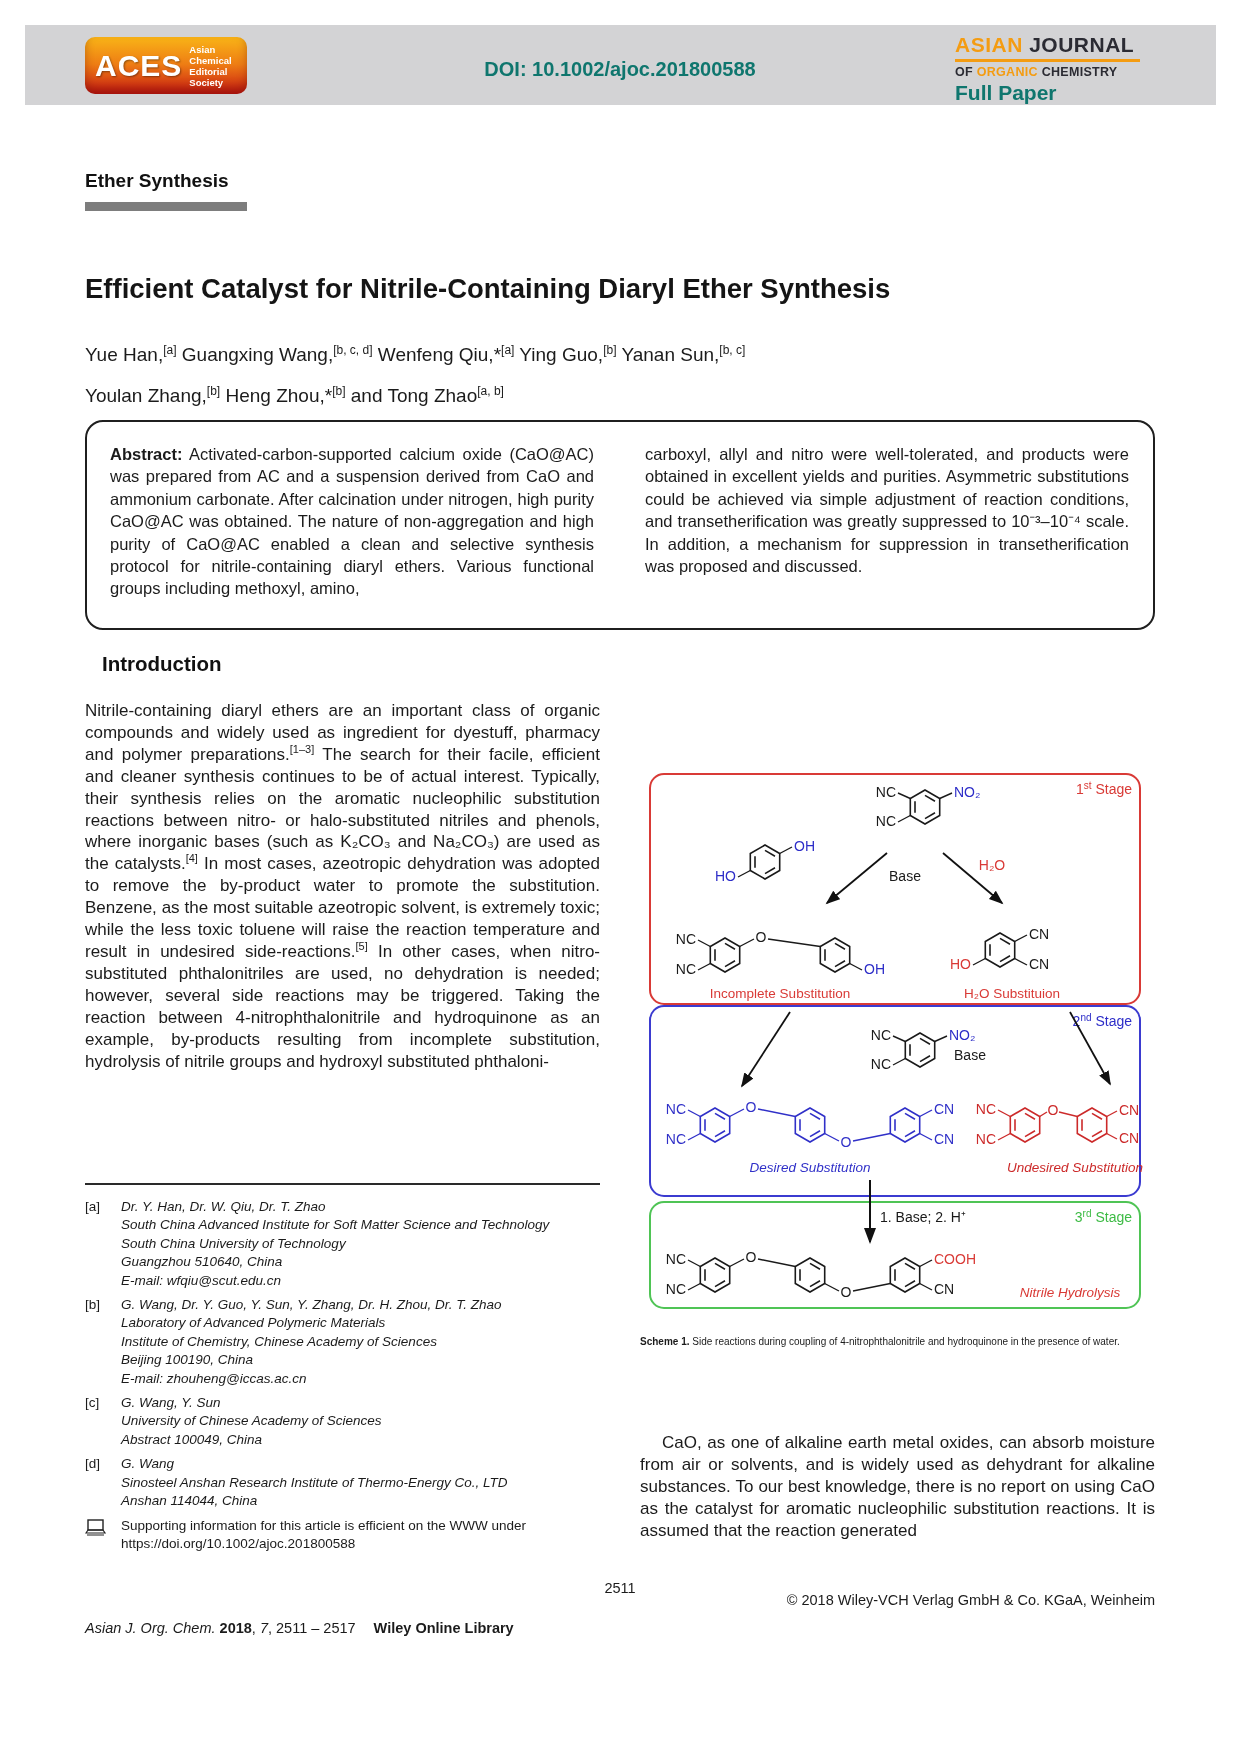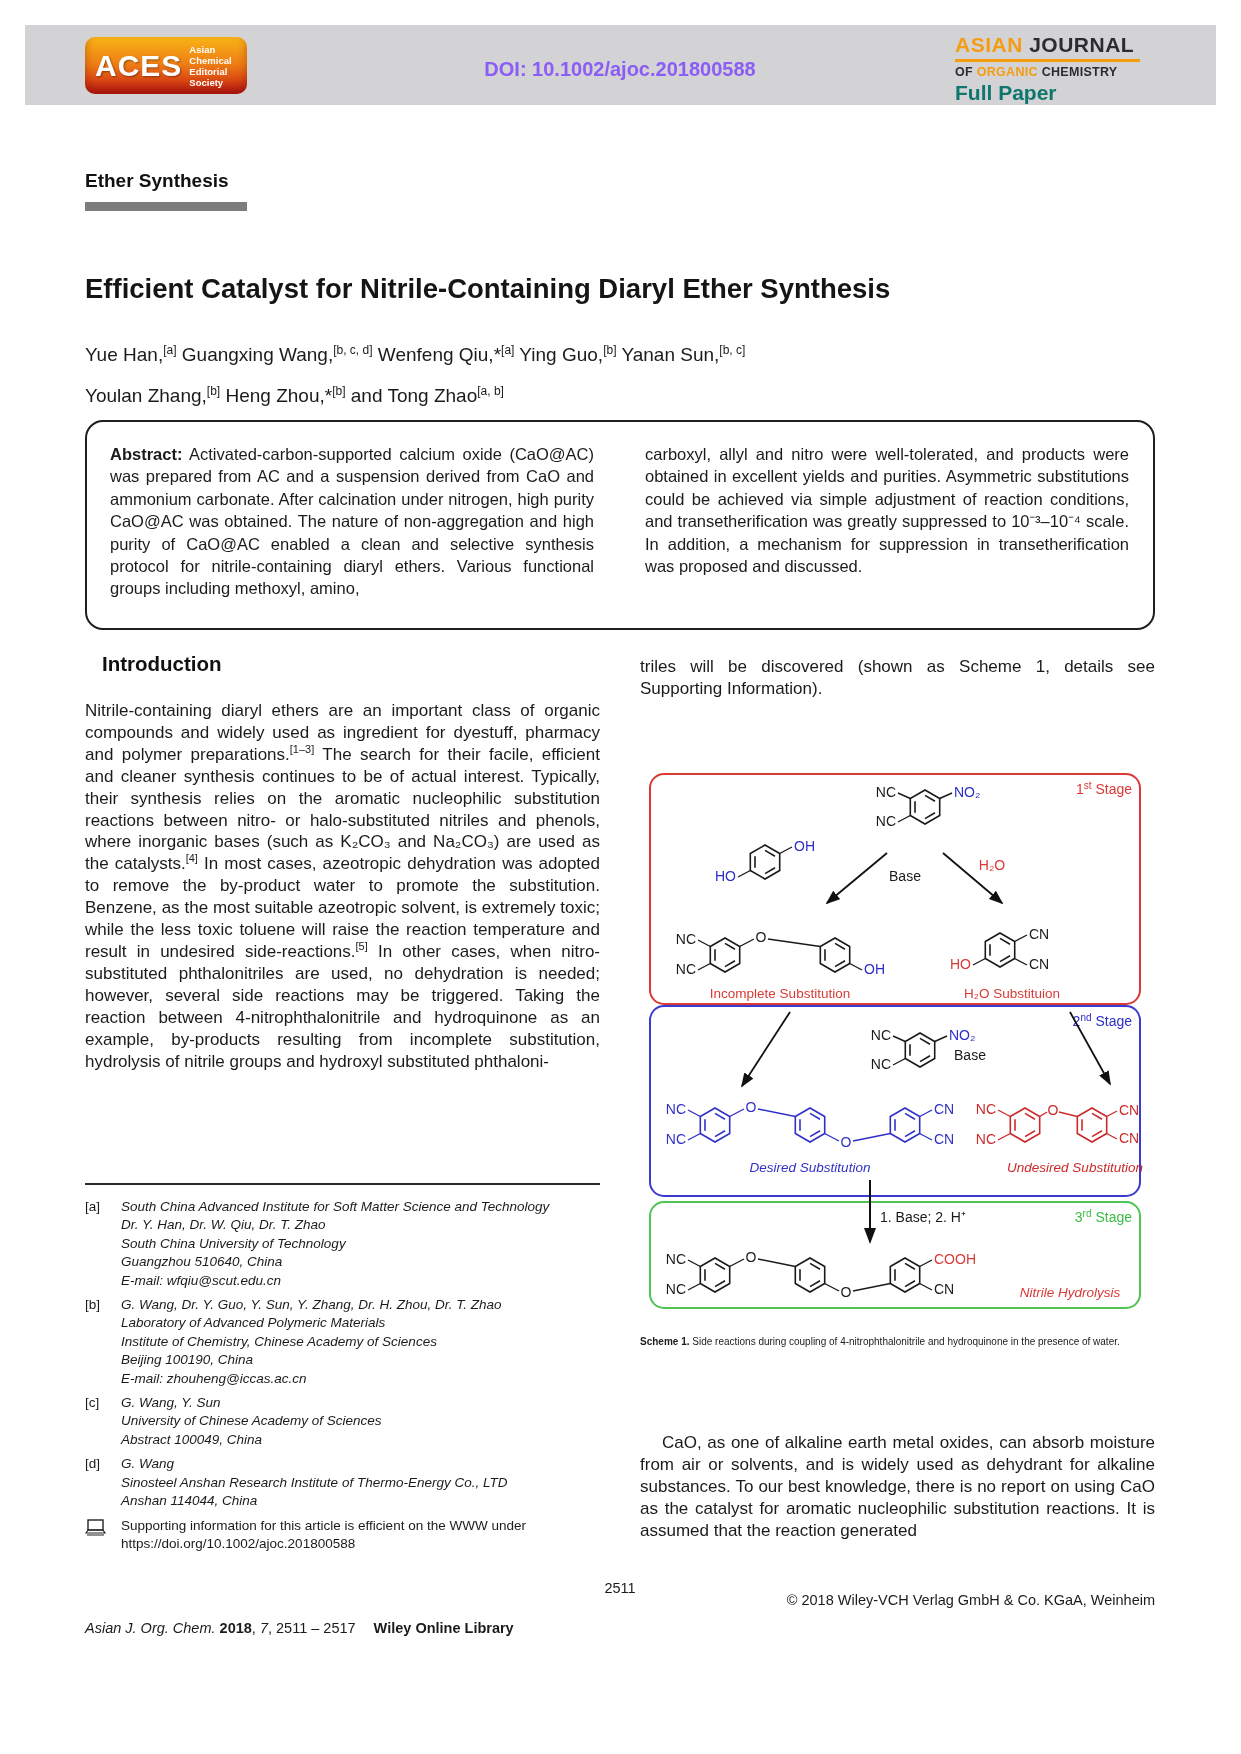--- a/index.html
+++ b/index.html
@@ -6,21 +6,21 @@
   .page{position:relative;width:1241px;height:1754px;background:#ffffff;
         font-family:"Liberation Sans",sans-serif;color:#1b1b1b;overflow:hidden;}
   .abs{position:absolute;}
   
   .headbar{left:25px;top:25px;width:1191px;height:80px;background:#d3d3d5;}
   .aces{left:85px;top:37px;width:162px;height:57px;border-radius:10px;
         background:linear-gradient(180deg,#f9b417 0%,#ee7d14 48%,#c81a12 100%);
         box-shadow:inset 0 -6px 10px rgba(90,0,0,.35);display:flex;align-items:center;padding:0 10px;box-sizing:border-box;}
   .aces-acro{color:#fff;font-size:30px;font-weight:bold;letter-spacing:1px;text-shadow:1px 1px 2px rgba(0,0,0,.4);}
   .aces-sub{color:#fff;font-size:9.5px;line-height:11px;margin-left:7px;font-weight:bold;}
-  .doi{left:85px;top:58px;width:1070px;text-align:center;font-size:20px;font-weight:bold;color:#8b5cf6;}
+  .doi{left:85px;top:58px;width:1070px;text-align:center;font-size:20px;font-weight:bold;color:#0f766e;}
   .jlogo{top:33px;left:955px;width:200px;text-align:left;}
   .jl1{font-size:21px;font-weight:bold;letter-spacing:.5px;color:#2b2b33;}
   .jl1 .or{color:#f49c12;}
   .jrule{height:3px;background:#f49c12;margin:2px 0 3px 0;width:185px;}
   .jl2{font-size:12.5px;font-weight:bold;color:#2b2b33;letter-spacing:.3px;}
   .jl2 .or{color:#f49c12;}
   .jl3{font-size:21px;font-weight:bold;color:#0f766e;margin-top:2px;}
   
   .kicker{left:85px;top:170px;font-size:19px;font-weight:bold;color:#111;}
   .kickbar{left:85px;top:202px;width:162px;height:9px;background:#7d7d7d;}
@@ -101,22 +101,22 @@
   <div class="abs h2">Introduction</div>
   <div class="abs colL body p1">
     <span>Nitrile-containing diaryl ethers are an important class of organic compounds and widely used as ingredient for dyestuff, pharmacy and polymer preparations.</span><sup class="ref">[1–3]</sup><span> The search for their facile, efficient and cleaner synthesis continues to be of actual interest. Typically, their synthesis relies on the aromatic nucleophilic substitution reactions between nitro- or halo-substituted nitriles and phenols, where inorganic bases (such as K₂CO₃ and Na₂CO₃) are used as the catalysts.</span><sup class="ref">[4]</sup><span> In most cases, azeotropic dehydration was adopted to remove the by-product water to promote the substitution. Benzene, as the most suitable azeotropic solvent, is extremely toxic; while the less toxic toluene will raise the reaction temperature and result in undesired side-reactions.</span><sup class="ref">[5]</sup><span> In other cases, when nitro-substituted phthalonitriles are used, no dehydration is needed; however, several side reactions may be triggered. Taking the reaction between 4-nitrophthalonitrile and hydroquinone as an example, by-products resulting from incomplete substitution, hydrolysis of nitrile groups and hydroxyl substituted phthaloni-</span>
   </div>
 
   <div class="abs fnrule"></div>
   <div class="abs fnblock">
     <div class="fn">
       <div class="fnm">[a]</div>
       <div class="fnl">
-        <div>South China Advanced Institute for Soft Matter Science and Technology</div>
-          <div>Dr. Y. Han, Dr. W. Qiu, Dr. T. Zhao</div>
+        <div>Dr. Y. Han, Dr. W. Qiu, Dr. T. Zhao</div>
+          <div>South China Advanced Institute for Soft Matter Science and Technology</div>
           <div>South China University of Technology</div>
           <div>Guangzhou 510640, China</div>
           <div>E-mail: wfqiu@scut.edu.cn</div>
       </div>
     </div>
     <div class="fn">
       <div class="fnm">[b]</div>
       <div class="fnl">
         <div>G. Wang, Dr. Y. Guo, Y. Sun, Y. Zhang, Dr. H. Zhou, Dr. T. Zhao</div>
           <div>Laboratory of Advanced Polymeric Materials</div>
@@ -149,21 +149,20 @@
             <line x1="2" y1="16" x2="19" y2="16" stroke="#222" stroke-width="1"></line>
           </svg>
       </div>
       <div class="fnl">
         <div>Supporting information for this article is efficient on the WWW under</div>
         <div>https://doi.org/10.1002/ajoc.201800588</div>
       </div>
     </div>
   </div>
 
-  <div class="abs colR body p1r">triles will be discovered (shown as Scheme 1, details see Supporting Information).</div>
 
   <svg class="abs" style="left:640px;top:760px;" width="515" height="560" viewBox="0 0 515 560">
     <defs>
       <g id="benz" fill="none">
         <polygon points="0,-17 14.7,-8.5 14.7,8.5 0,17 -14.7,8.5 -14.7,-8.5"></polygon>
         <line x1="0" y1="-11.6" x2="10" y2="-5.8"></line>
         <line x1="10" y1="5.8" x2="0" y2="11.6"></line>
         <line x1="-10" y1="-5.8" x2="-10" y2="5.8"></line>
       </g>
       <marker id="ah" markerWidth="12" markerHeight="10" refX="7" refY="3" orient="auto">

